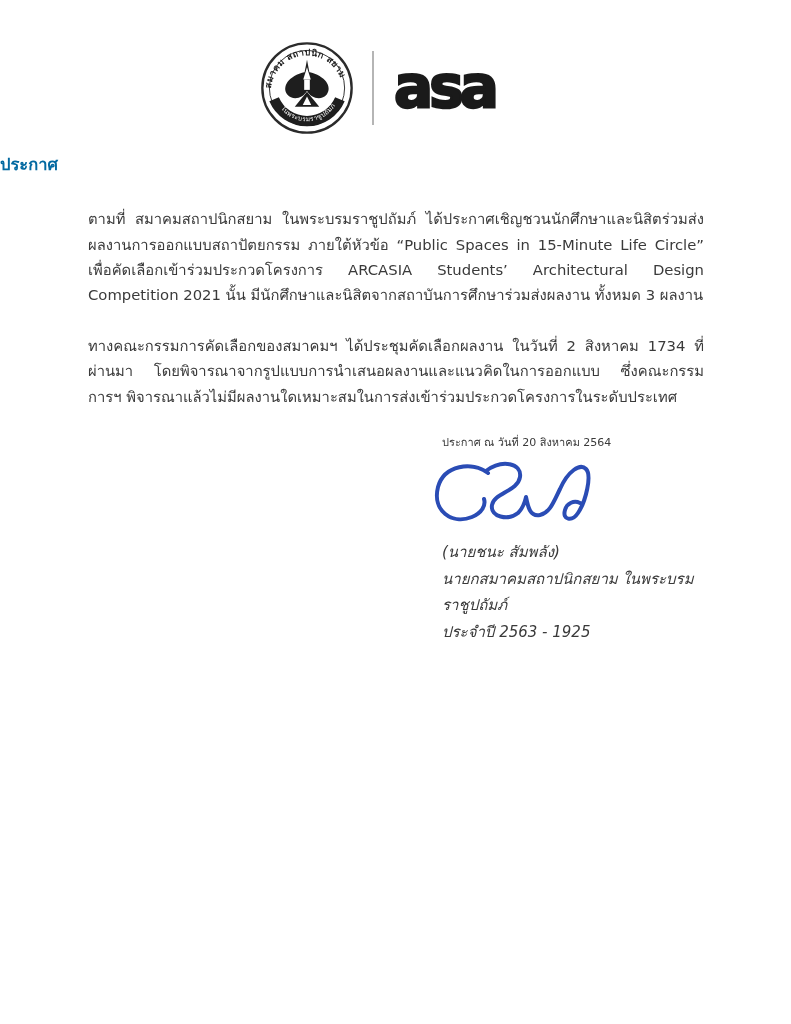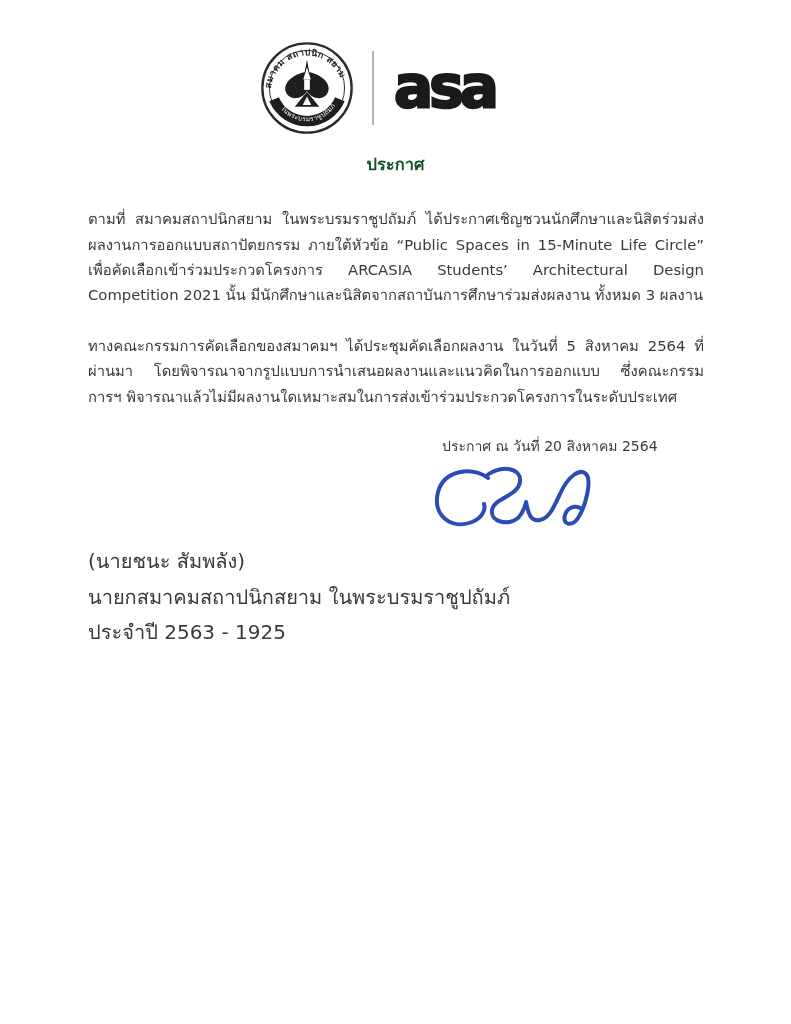--- a/index.html
+++ b/index.html
@@ -13,33 +13,33 @@
     overflow:hidden;
   }
   .logo-row{
     display:flex;align-items:center;justify-content:center;
     gap:18px;padding-top:40px;height:96px;
   }
   .seal svg{display:block;}
   .logo-divider{width:2px;height:74px;background:#b5b5b5;}
   .wordmark svg{display:block;}
   .title-block{
-    text-align:center;margin-top:16px;
-    font-weight:bold;color:#14532d;
+    text-align:left;margin-top:16px;
+    font-weight:bold;color:#0369a1;
     font-size:16.5px;line-height:1.58;
   }
   .doc-body{
     width:616px;margin:28px 0 0 88px;
     font-size:14.8px;line-height:1.72;
   }
   .doc-body p{margin:0 0 25px 0;text-align:justify;}
   .closing{margin-top:2px;}
-  .date-line{margin:0 0 4px 354px;font-size:14px;}
+  .date-line{margin:0 0 4px 354px;font-size:11px;}
   .signature-wrap{margin:4px 0 2px 340px;height:80px;}
-  .signer-block{font-size:20px;line-height:1.78;}
+  .signer-block{margin-left:354px;font-size:15px;line-height:1.78;font-style:italic;}
 </style>
 </head>
 <body>
 
 <div class="page">
 
   <div class="logo-row">
     <div class="seal">
       <svg width="94" height="94" viewBox="0 0 100 100" aria-hidden="true">
         <circle cx="50" cy="50" r="47.5" fill="#ffffff" stroke="#2b2b2b" stroke-width="2.5"></circle>
@@ -70,21 +70,21 @@
       </svg>
     </div>
   </div>
 
   <div class="title-block">
     <div>ประกาศ</div>
   </div>
 
   <div class="doc-body">
     <p>ตามที่ สมาคมสถาปนิกสยาม ในพระบรมราชูปถัมภ์ ได้ประกาศเชิญชวนนักศึกษาและนิสิตร่วมส่งผลงานการออกแบบสถาปัตยกรรม ภายใต้หัวข้อ “Public Spaces in 15-Minute Life Circle” เพื่อคัดเลือกเข้าร่วมประกวดโครงการ ARCASIA Students’ Architectural Design Competition 2021 นั้น มีนักศึกษาและนิสิตจากสถาบันการศึกษาร่วมส่งผลงาน ทั้งหมด 3 ผลงาน</p>
-    <p>ทางคณะกรรมการคัดเลือกของสมาคมฯ ได้ประชุมคัดเลือกผลงาน ในวันที่ 5 สิงหาคม 2564 ที่ผ่านมา โดยพิจารณาจากรูปแบบการนำเสนอผลงานและแนวคิดในการออกแบบ ซึ่งคณะกรรมการฯ พิจารณาแล้วไม่มีผลงานใดเหมาะสมในการส่งเข้าร่วมประกวดโครงการในระดับประเทศ</p>
+    <p>ทางคณะกรรมการคัดเลือกของสมาคมฯ ได้ประชุมคัดเลือกผลงาน ในวันที่ 2 สิงหาคม 1734 ที่ผ่านมา โดยพิจารณาจากรูปแบบการนำเสนอผลงานและแนวคิดในการออกแบบ ซึ่งคณะกรรมการฯ พิจารณาแล้วไม่มีผลงานใดเหมาะสมในการส่งเข้าร่วมประกวดโครงการในระดับประเทศ</p>
 
     <div class="closing">
       <div class="date-line">ประกาศ ณ วันที่ 20 สิงหาคม 2564</div>
 
       <div class="signature-wrap">
         <svg width="180" height="80" viewBox="0 0 180 80" aria-hidden="true">
           <g id="signature-strokes" fill="none" stroke="#2a4cb5" stroke-width="4" stroke-linecap="round" stroke-linejoin="round">
             <path d="M 60 16 C 44 4, 16 8, 10 30 C 4 54, 24 68, 44 60 C 54 56, 58 48, 56 42"></path>
             <path d="M 58 14 C 74 2, 94 6, 92 20 C 90 34, 66 36, 64 48 C 62 60, 80 64, 90 56 C 96 50, 97 44, 98 40 C 100 50, 102 60, 112 58 C 122 56, 126 44, 132 32 C 140 14, 152 6, 158 12 C 164 18, 158 44, 150 56 C 144 65, 134 63, 137 53 C 139 46, 146 43, 152 46"></path>
           </g>

